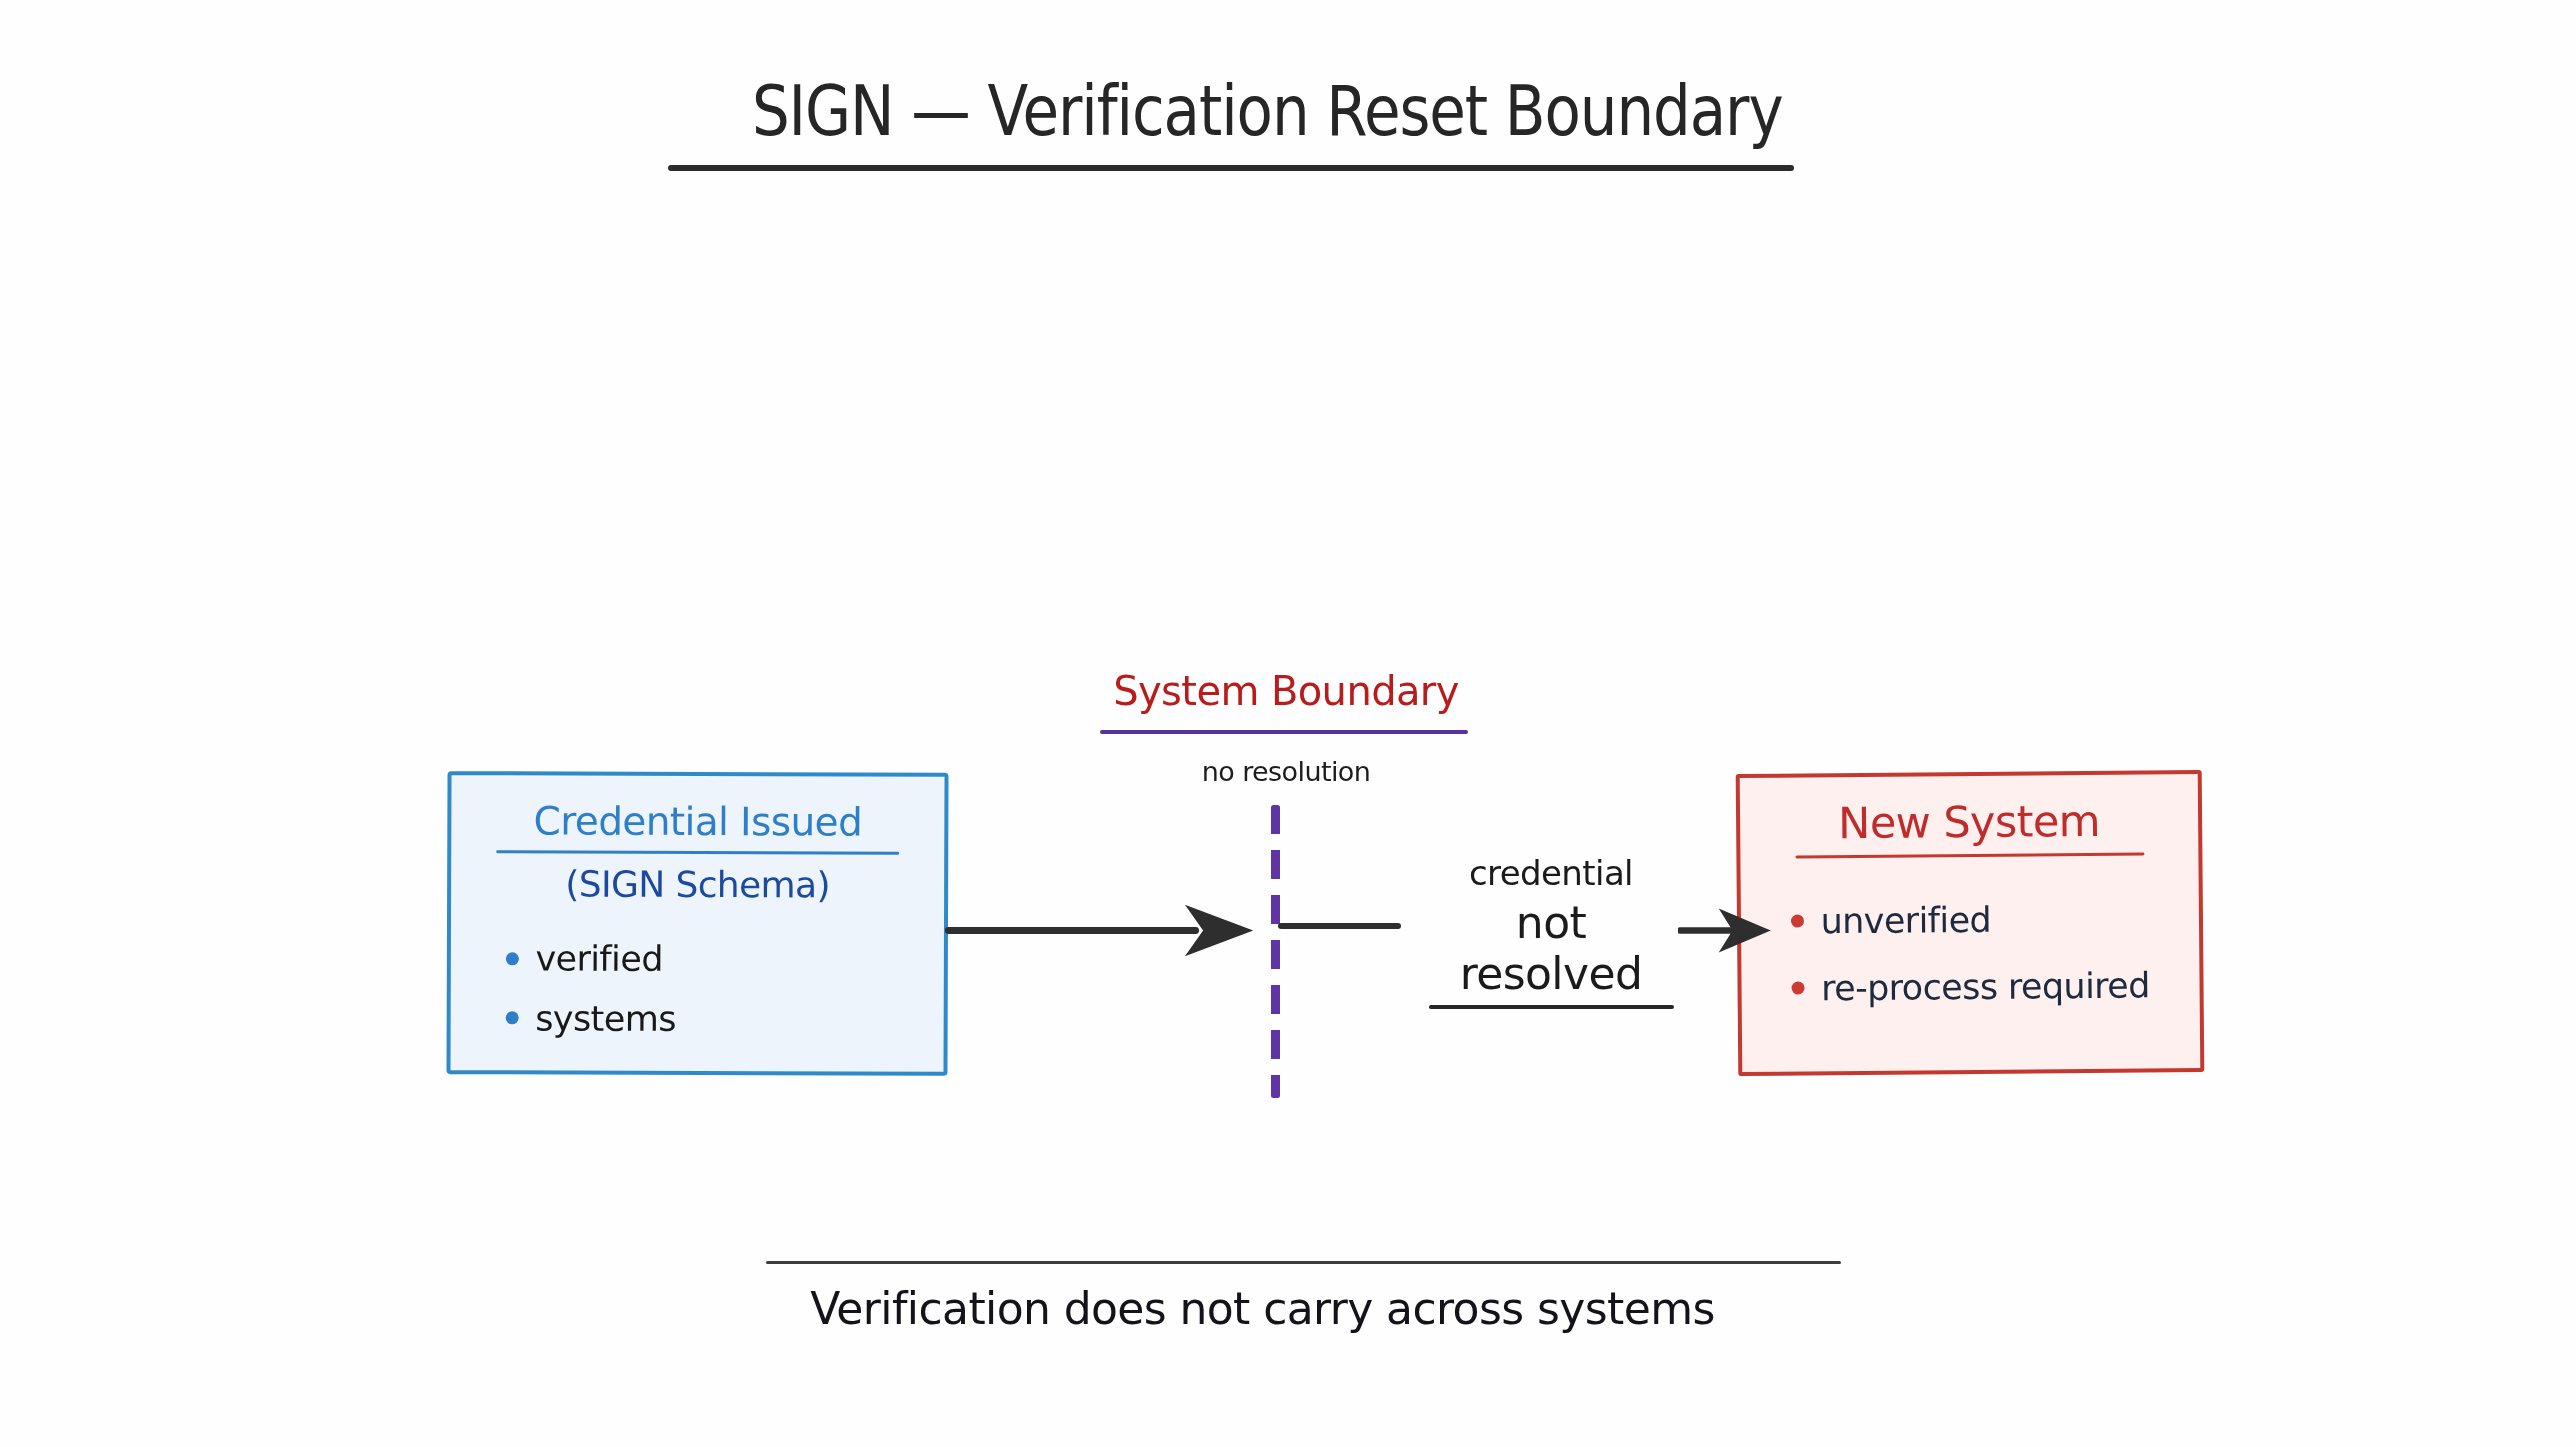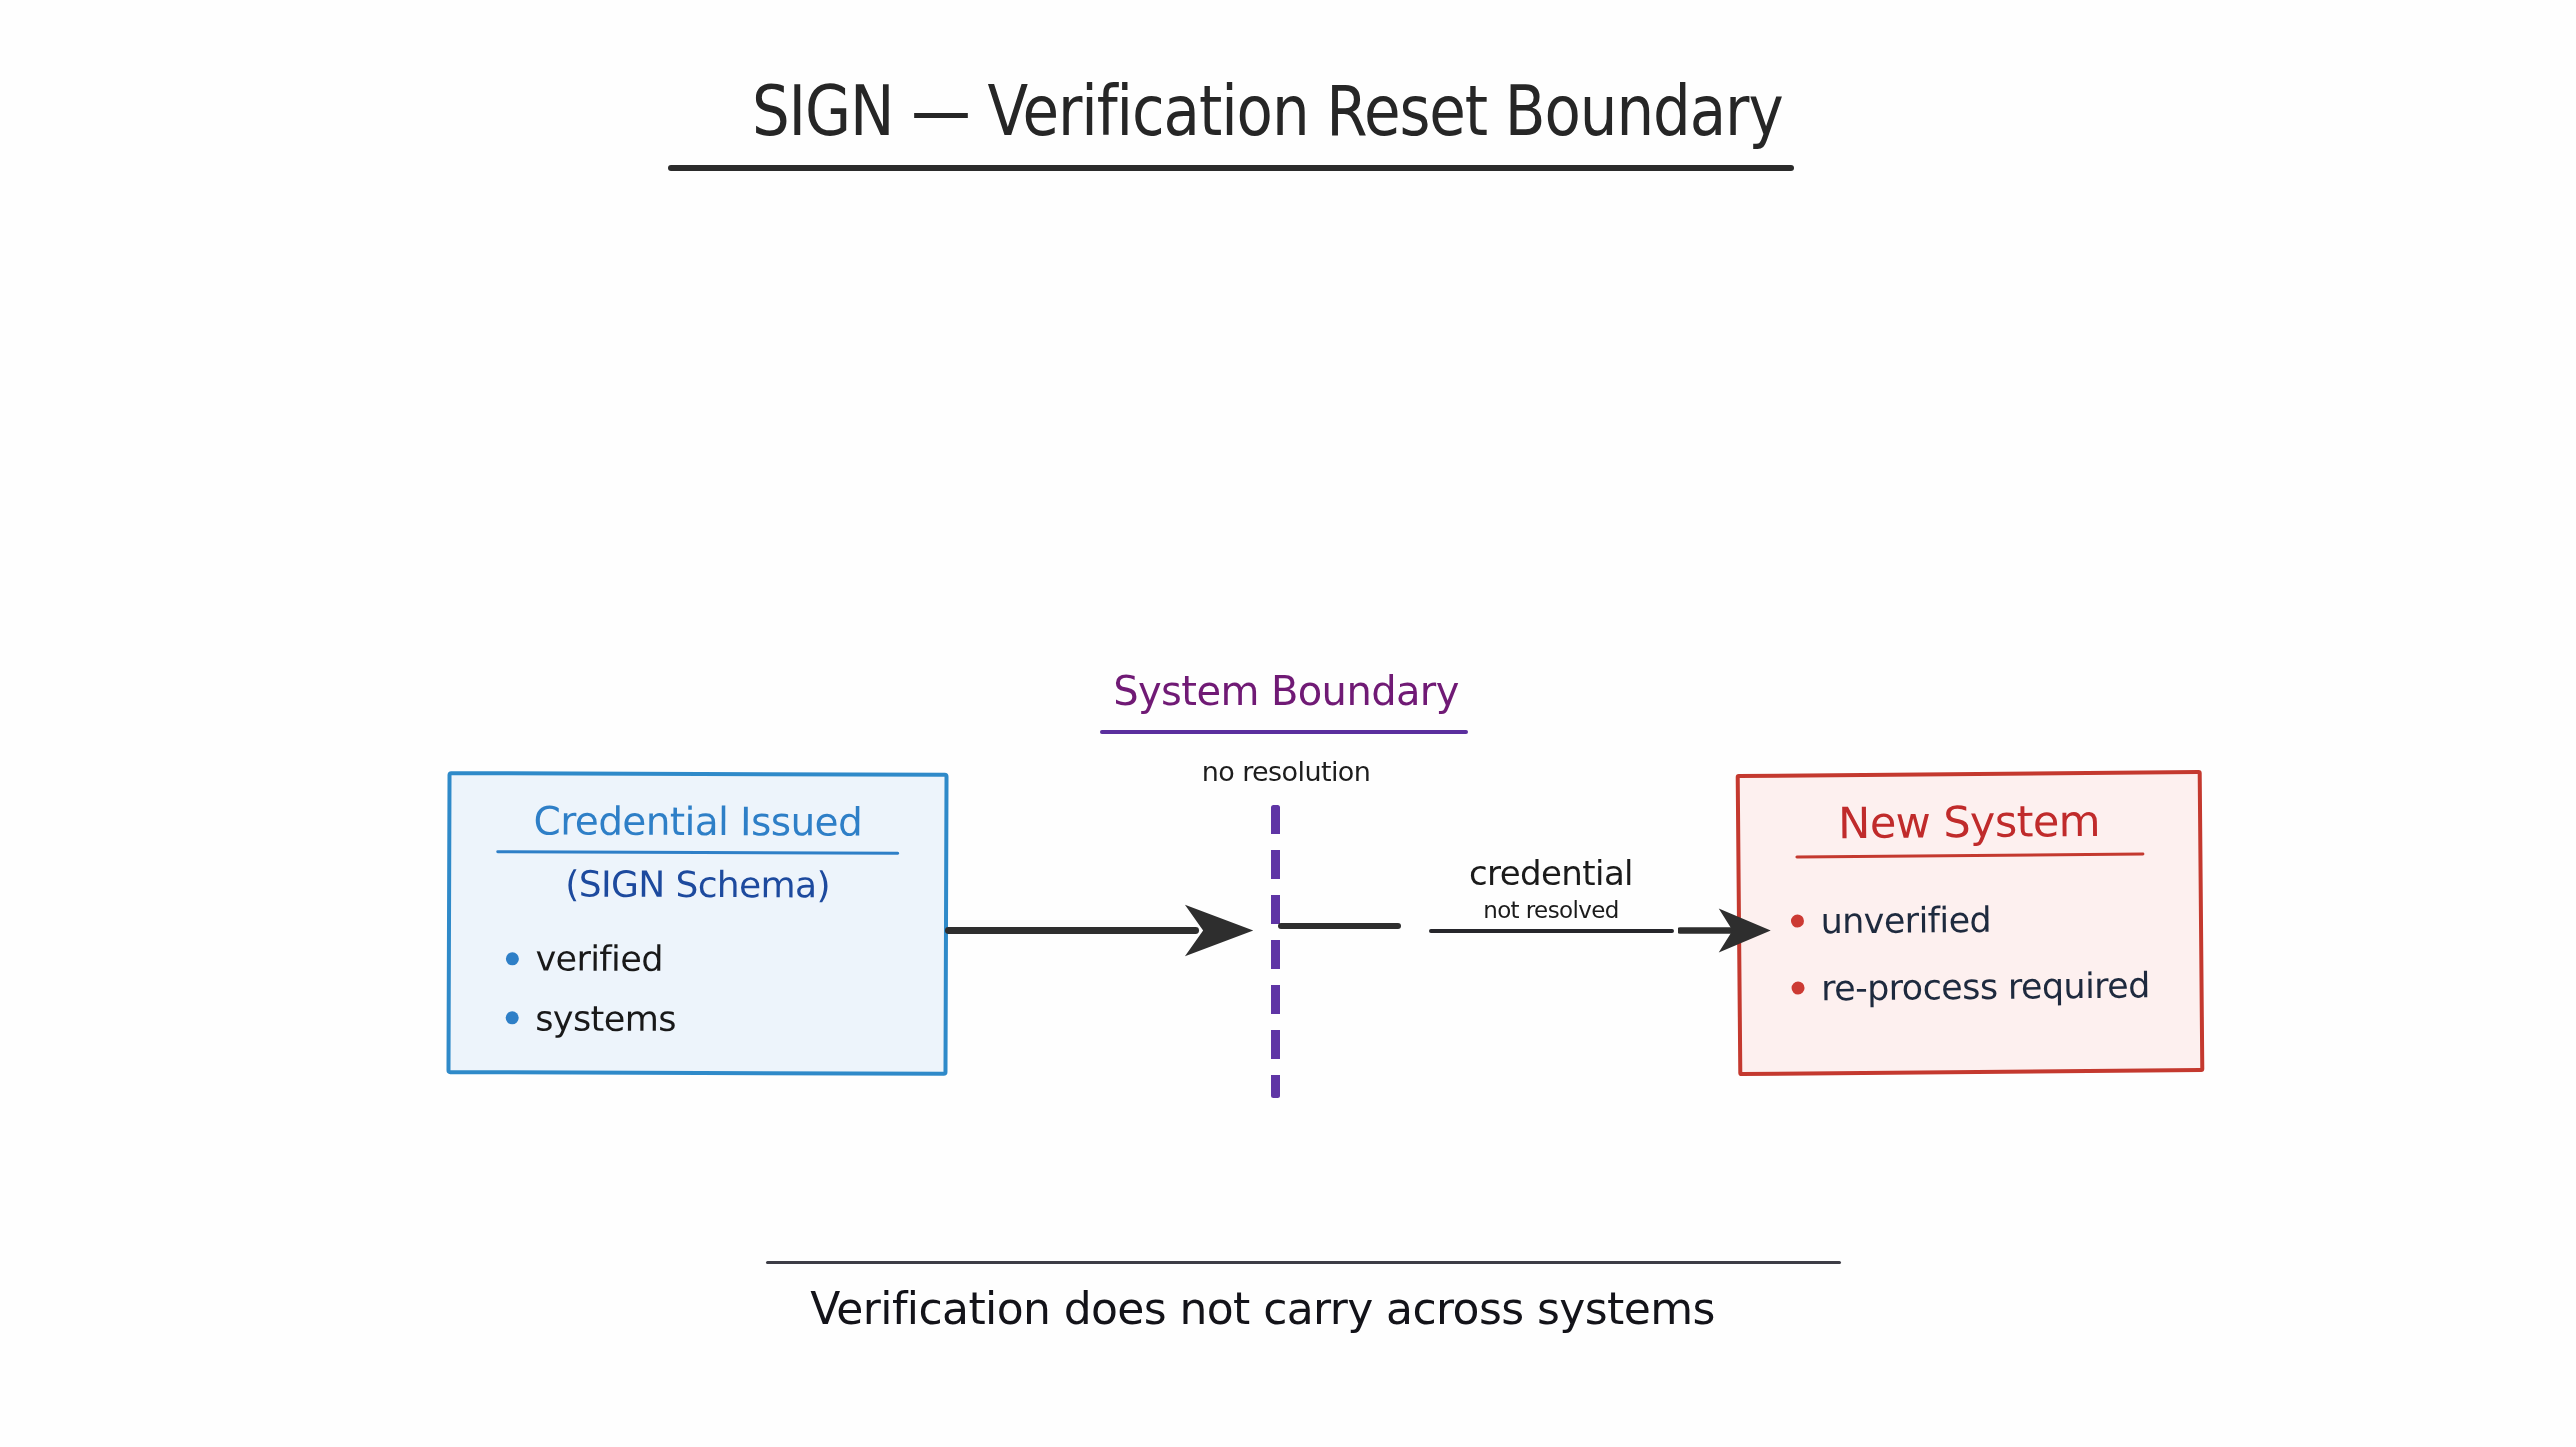--- a/index.html
+++ b/index.html
@@ -34,40 +34,40 @@
   .lb-subtitle { font-size: 36px; font-weight: 500; color: #1d4a9e; text-align: center; margin-top: 10px; }
   .lb-bullets { margin: 33px 0 0 55px; }
   .bullet-item { display: flex; align-items: center; gap: 16.4px; font-size: 35px; color: #191919; height: 42px; }
   .bullet-item + .bullet-item { margin-top: 17.6px; }
   .dot { width: 13.2px; height: 13.2px; border-radius: 50%; flex: 0 0 auto; }
   .dot-blue { background: #2e7fc7; }
   .dot-red  { background: #cc3a33; }
 
   
   .boundary-label { position: absolute; left: 1069px; top: 668px; width: 434px; text-align: center;
-    font-size: 40px; font-weight: 500; color: #701a75; }
+    font-size: 40px; font-weight: 500; color: #b91c1c; }
   .boundary-underline { position: absolute; left: 1100px; top: 730px; width: 368px; height: 3.8px;
     background: #5b2f9e; border-radius: 1.9px; }
   .no-resolution { position: absolute; left: 1069px; top: 756px; width: 434px; text-align: center;
     font-size: 27px; color: #1d1d1d; }
   .dashed-line {
     position: absolute; left: 1271px; top: 805px; width: 9.4px; height: 293px; border-radius: 2.5px;
     background: repeating-linear-gradient(180deg, #5f35a5 0 29px, transparent 29px 45px);
   }
 
   
   .arrow1 { position: absolute; left: 944px; top: 896px; }
   .short-line { position: absolute; left: 1278px; top: 923px; width: 123px; height: 6.3px;
     background: #2e2e2e; border-radius: 3.1px; }
   .arrow2 { position: absolute; left: 1678px; top: 896px; z-index: 5; }
 
   
   .edge-label { position: absolute; left: 1419px; top: 853px; width: 264px; text-align: center; }
   .edge-line1 { font-size: 34px; color: #1b1b1b; }
-  .edge-line2 { font-size: 23px; color: #1b1b1b; margin-top: 3.8px; }
+  .edge-line2 { font-size: 44px; color: #1b1b1b; margin-top: 3.8px; }
   .edge-underline { width: 245px; height: 3.8px; background: #26262b; margin: 6.3px auto 0; border-radius: 1.9px; }
 
   
   .right-box {
     position: absolute; left: 1737px; top: 772px; width: 466px; height: 302px;
     background: #fdf0ef; border: 4.4px solid #c4392f; border-radius: 3.1px;
     transform: rotate(-0.5deg); padding-top: 21.4px;
   }
   .rb-title { font-size: 43px; font-weight: 500; color: #c02b2b; text-align: center; }
   .rb-underline { width: 349px; height: 3.1px; background: #c4392f; margin: 6.3px auto 0; border-radius: 1.9px; }

